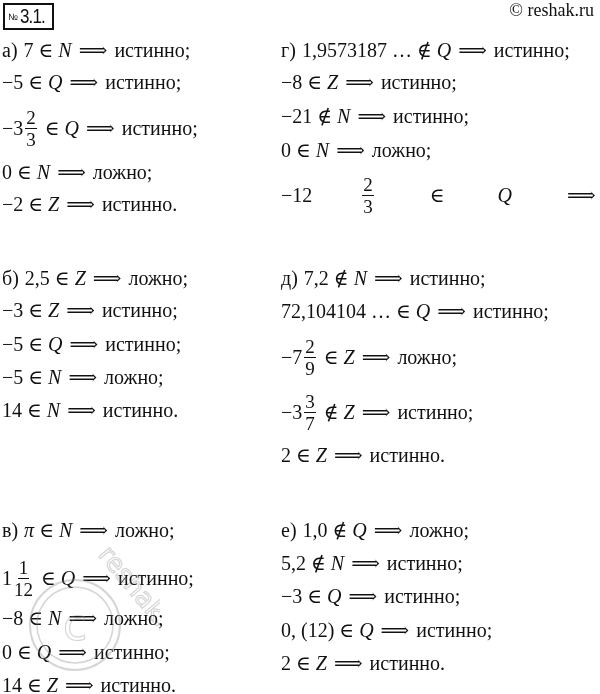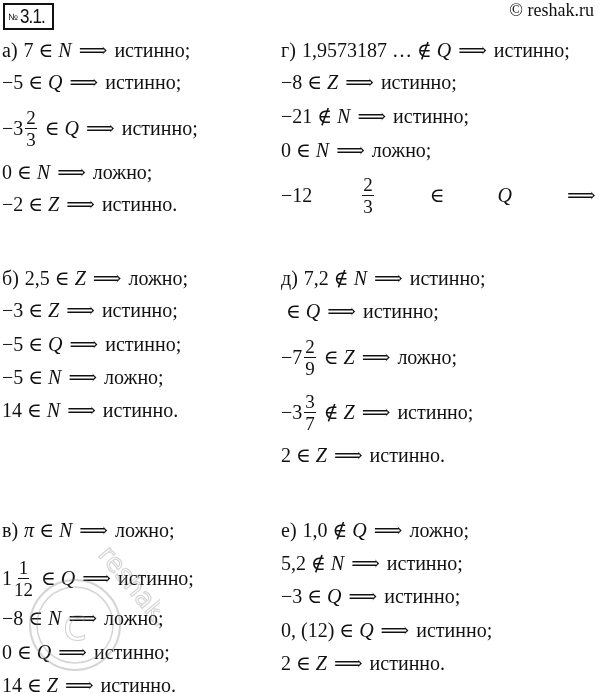--- a/index.html
+++ b/index.html
@@ -205,20 +205,21 @@
     </div>
     <div class="line" style="left: 281px; top: 267px; height: 22px;">
       <span style="margin-right: 6px;">д)</span>
       <span>7,2</span>
       <span class="sym">∉</span>
       <span class="it">N</span>
       <span class="arrow">⟹</span>
       <span>истинно;</span>
     </div>
     <div class="line" style="left: 281px; top: 300px; height: 22px;">
+      <span>72,104104 …</span>
       <span class="sym">∈</span>
       <span class="it">Q</span>
       <span class="arrow">⟹</span>
       <span>истинно;</span>
     </div>
     <div class="line" style="left: 281px; top: 335px; height: 44px;">
       <span>−7</span>
       <span class="frac">
         <span class="num">2</span>
         <span class="den">9</span>

